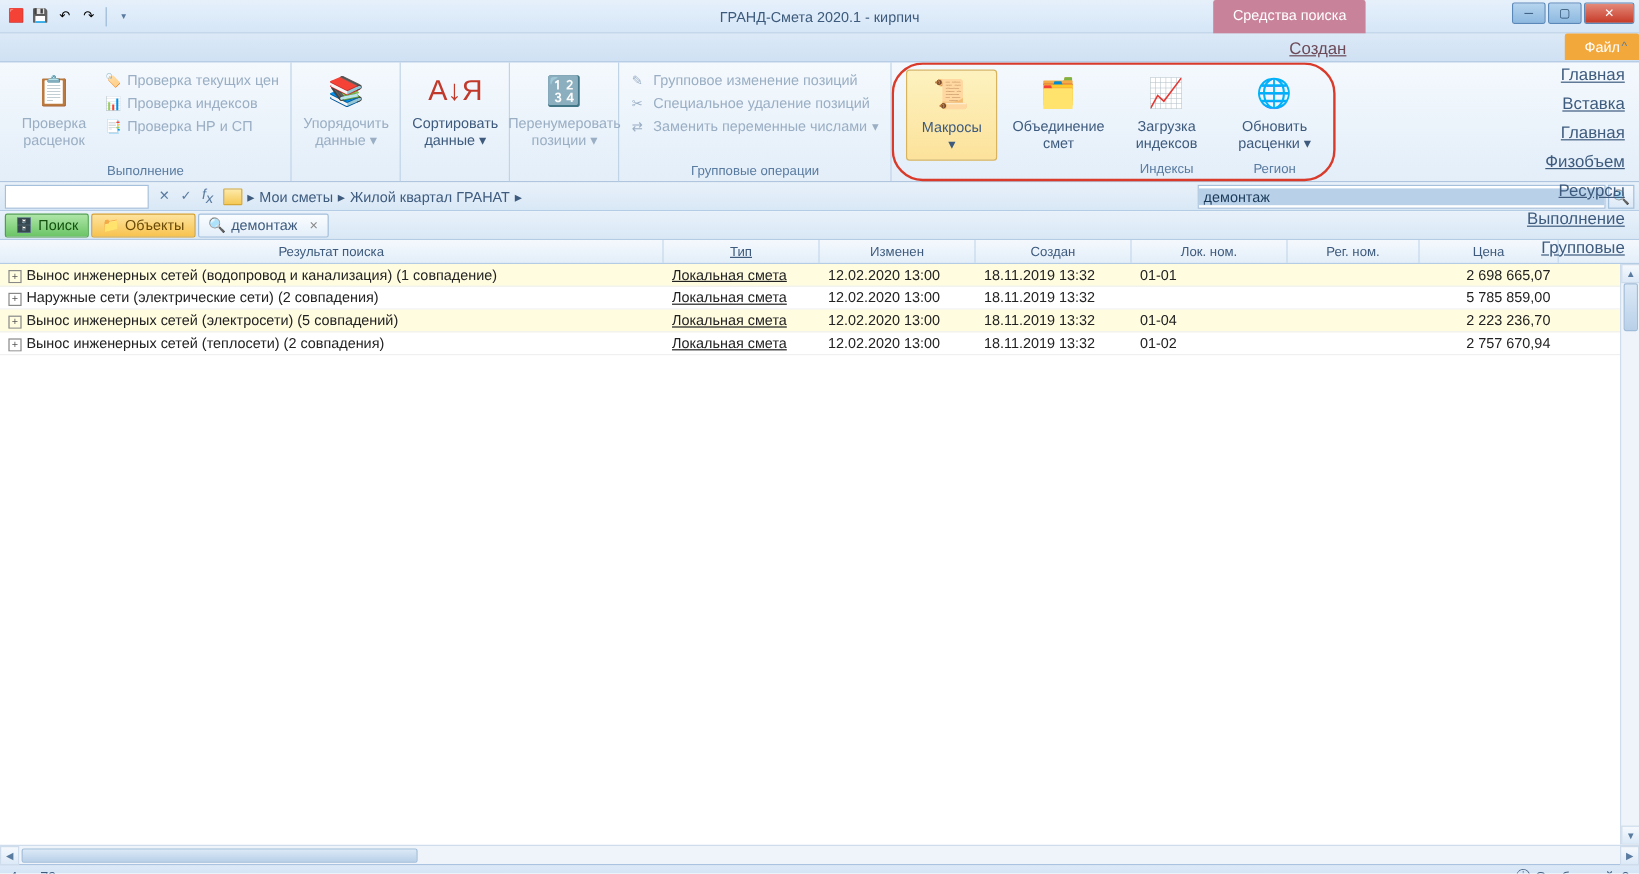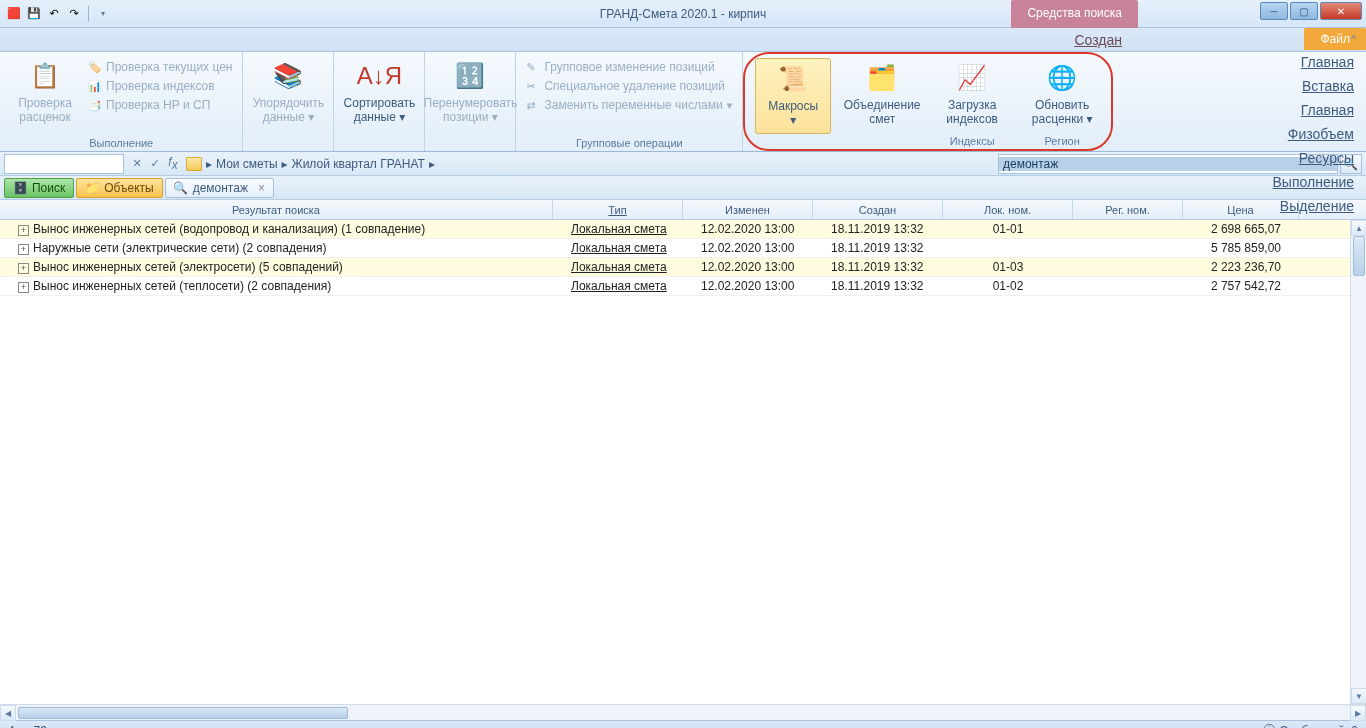--- a/index.html
+++ b/index.html
@@ -55,34 +55,34 @@
 .objtab.baza { background: linear-gradient(#aee5a8, #6bc465); border-color: #4da048; color: #14500f; }
 .objtab.obj { background: linear-gradient(#fde39d, #f7c34e); border-color: #d9a026; color: #6a4a08; }
 .objtab .x { margin-left: 6px; color: #888; cursor: pointer; }
 
 
 .grid-head { height: 20px; background: linear-gradient(#f5f9fd, #e3eef9); border-bottom: 1px solid #b4cce4; display: flex; }
 .gh { border-right: 1px solid #c5d8eb; display: flex; align-items: center; justify-content: center; color: #3e5b7e; font-size: 11px; }
 .grid-body { height: 484px; overflow: hidden; background: #fff; position: relative; }
 .grow { height: 19px; display: flex; align-items: center; border-bottom: 1px solid #f0f0f0; }
 .grow.hl { background: #fffce0; }
-.gc { padding: 0 18px; font-size: 12px; color: #222; white-space: nowrap; overflow: hidden; }
+.gc { padding: 0 7px; font-size: 12px; color: #222; white-space: nowrap; overflow: hidden; }
 .expand { width: 11px; height: 11px; border: 1px solid #888; display: inline-flex; align-items: center; justify-content: center; font-size: 9px; line-height: 1; margin-right: 4px; color: #555; cursor: pointer; }
 .grid-body .vscroll { position: absolute; right: 0; top: 0; width: 16px; height: 100%; background: #eef4fa; border-left: 1px solid #cfdceb; }
 .vscroll .thumb { position: absolute; top: 16px; left: 2px; width: 12px; height: 40px; background: linear-gradient(#dce9f7, #b8d0e8); border: 1px solid #a0bcd8; border-radius: 2px; }
 .vscroll .arr { position: absolute; left: 0; width: 16px; height: 16px; background: linear-gradient(#f5f9fd, #dce9f7); border: 1px solid #cfdceb; display: flex; align-items: center; justify-content: center; font-size: 8px; color: #5a7ba0; }
 .hscroll { height: 16px; background: #eef4fa; border-top: 1px solid #cfdceb; position: relative; }
 .hscroll .arr { position: absolute; top: 0; width: 16px; height: 16px; background: linear-gradient(#f5f9fd, #dce9f7); border: 1px solid #cfdceb; display: flex; align-items: center; justify-content: center; font-size: 8px; color: #5a7ba0; }
 .hscroll .thumb { position: absolute; top: 2px; left: 18px; height: 12px; width: 330px; background: linear-gradient(#dce9f7, #b8d0e8); border: 1px solid #a0bcd8; border-radius: 2px; }
 
 
 .statusbar { height: 20px; background: linear-gradient(#dce9f7, #c9ddf2); border-top: 1px solid #a9c3e0; display: flex; align-items: center; justify-content: space-between; padding: 0 8px; color: #3e5b7e; font-size: 11px; }
 .status-right { display: flex; align-items: center; gap: 4px; }
 
-.c1 { width: 553px; } .c2 { width: 130px; text-decoration: underline; } .c3 { width: 130px; } .c4 { width: 130px; } .c5 { width: 130px; text-align: center; } .c6 { width: 110px; } .c7 { width: 116px; text-align: right; }
+.c1 { width: 553px; } .c2 { width: 130px; text-decoration: underline; } .c3 { width: 130px; } .c4 { width: 130px; } .c5 { width: 130px; } .c6 { width: 110px; } .c7 { width: 116px; text-align: right; }
 .gh.c1 { justify-content: center; }
 </style>
 </head>
 <body>
 
 <div class="titlebar">
   <div class="qat">
     <span class="qat-icon">🟥</span>
     <span class="qat-icon">💾</span>
     <span class="qat-icon">↶</span>
@@ -100,21 +100,21 @@
 </div>
 
 <div class="tabstrip">
   <div class="file-tab">Файл</div>
   <div class="tab">Главная</div>
   <div class="tab">Вставка</div>
   <div class="tab">Главная</div>
   <div class="tab">Физобъем</div>
   <div class="tab">Ресурсы</div>
   <div class="tab">Выполнение</div>
-  <div class="tab">Выделение</div>
+  <div class="tab">Групповые</div>
   <div class="tab">Фильтр</div>
   <div class="tab active">Операции</div>
   <div class="tab">Данные</div>
   <div class="tab poisk">Создан</div>
   <div class="collapse-caret">^</div>
 </div>
 
 <div class="ribbon">
   <div class="rgroup">
     <div class="rgroup-body">
@@ -294,32 +294,32 @@
         <div class="gc c4">18.11.2019 13:32</div>
         <div class="gc c5"></div>
         <div class="gc c6"></div>
         <div class="gc c7">5 785 859,00</div>
       </div>
       <div class="grow hl">
         <div class="gc c1"><span class="expand">+</span>Вынос инженерных сетей (электросети) (5 совпадений)</div>
         <div class="gc c2">Локальная смета</div>
         <div class="gc c3">12.02.2020 13:00</div>
         <div class="gc c4">18.11.2019 13:32</div>
-        <div class="gc c5">01-03</div>
+        <div class="gc c5">01-04</div>
         <div class="gc c6"></div>
         <div class="gc c7">2 223 236,70</div>
       </div>
       <div class="grow">
         <div class="gc c1"><span class="expand">+</span>Вынос инженерных сетей (теплосети) (2 совпадения)</div>
         <div class="gc c2">Локальная смета</div>
         <div class="gc c3">12.02.2020 13:00</div>
         <div class="gc c4">18.11.2019 13:32</div>
         <div class="gc c5">01-02</div>
         <div class="gc c6"></div>
-        <div class="gc c7">2 757 542,72</div>
+        <div class="gc c7">2 757 670,94</div>
       </div>
     </div>
   <div class="vscroll">
     <div class="arr" style="top:0">▲</div>
     <div class="thumb"></div>
     <div class="arr" style="bottom:0">▼</div>
   </div>
 </div>
 
 <div class="hscroll">

